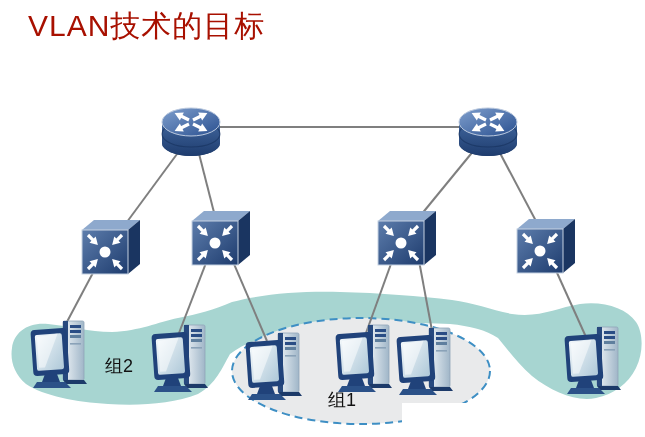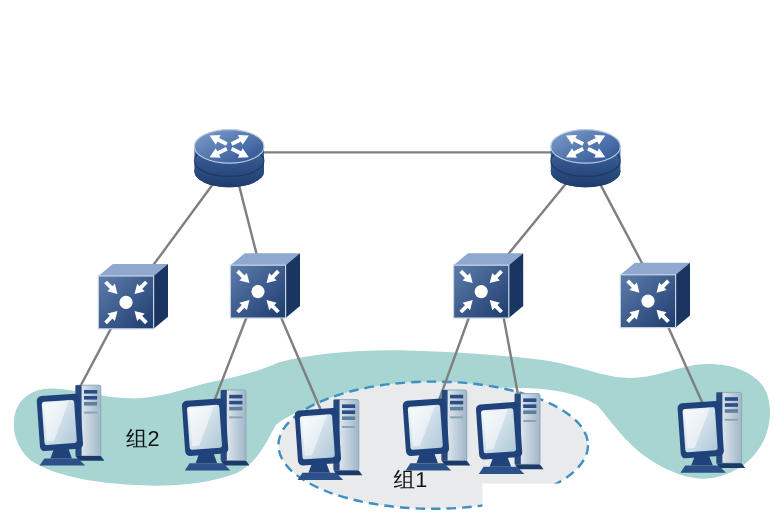--- a/index.html
+++ b/index.html
@@ -15,20 +15,21 @@
   svg.diagram{position:absolute;left:0;top:0;}
   text.grp-label{
     font-family:"Liberation Sans","DejaVu Sans",sans-serif;
     font-size:18px;fill:#111111;
   }
 </style>
 </head>
 <body>
 
 <div class="slide">
+  <h1 class="title">VLAN技术的目标</h1>
 
   <svg class="diagram" width="645" height="437" viewBox="0 0 645 437">
     <defs>
       <linearGradient id="g-rtop" x1="0" y1="0" x2="1" y2="1">
         <stop offset="0" stop-color="#7f9fcd"></stop>
           <stop offset="1" stop-color="#2a5090"></stop>
       </linearGradient>
       <linearGradient id="g-rside" x1="0" y1="0" x2="0" y2="1">
         <stop offset="0" stop-color="#40659c"></stop>
           <stop offset="1" stop-color="#1e3c6e"></stop>

